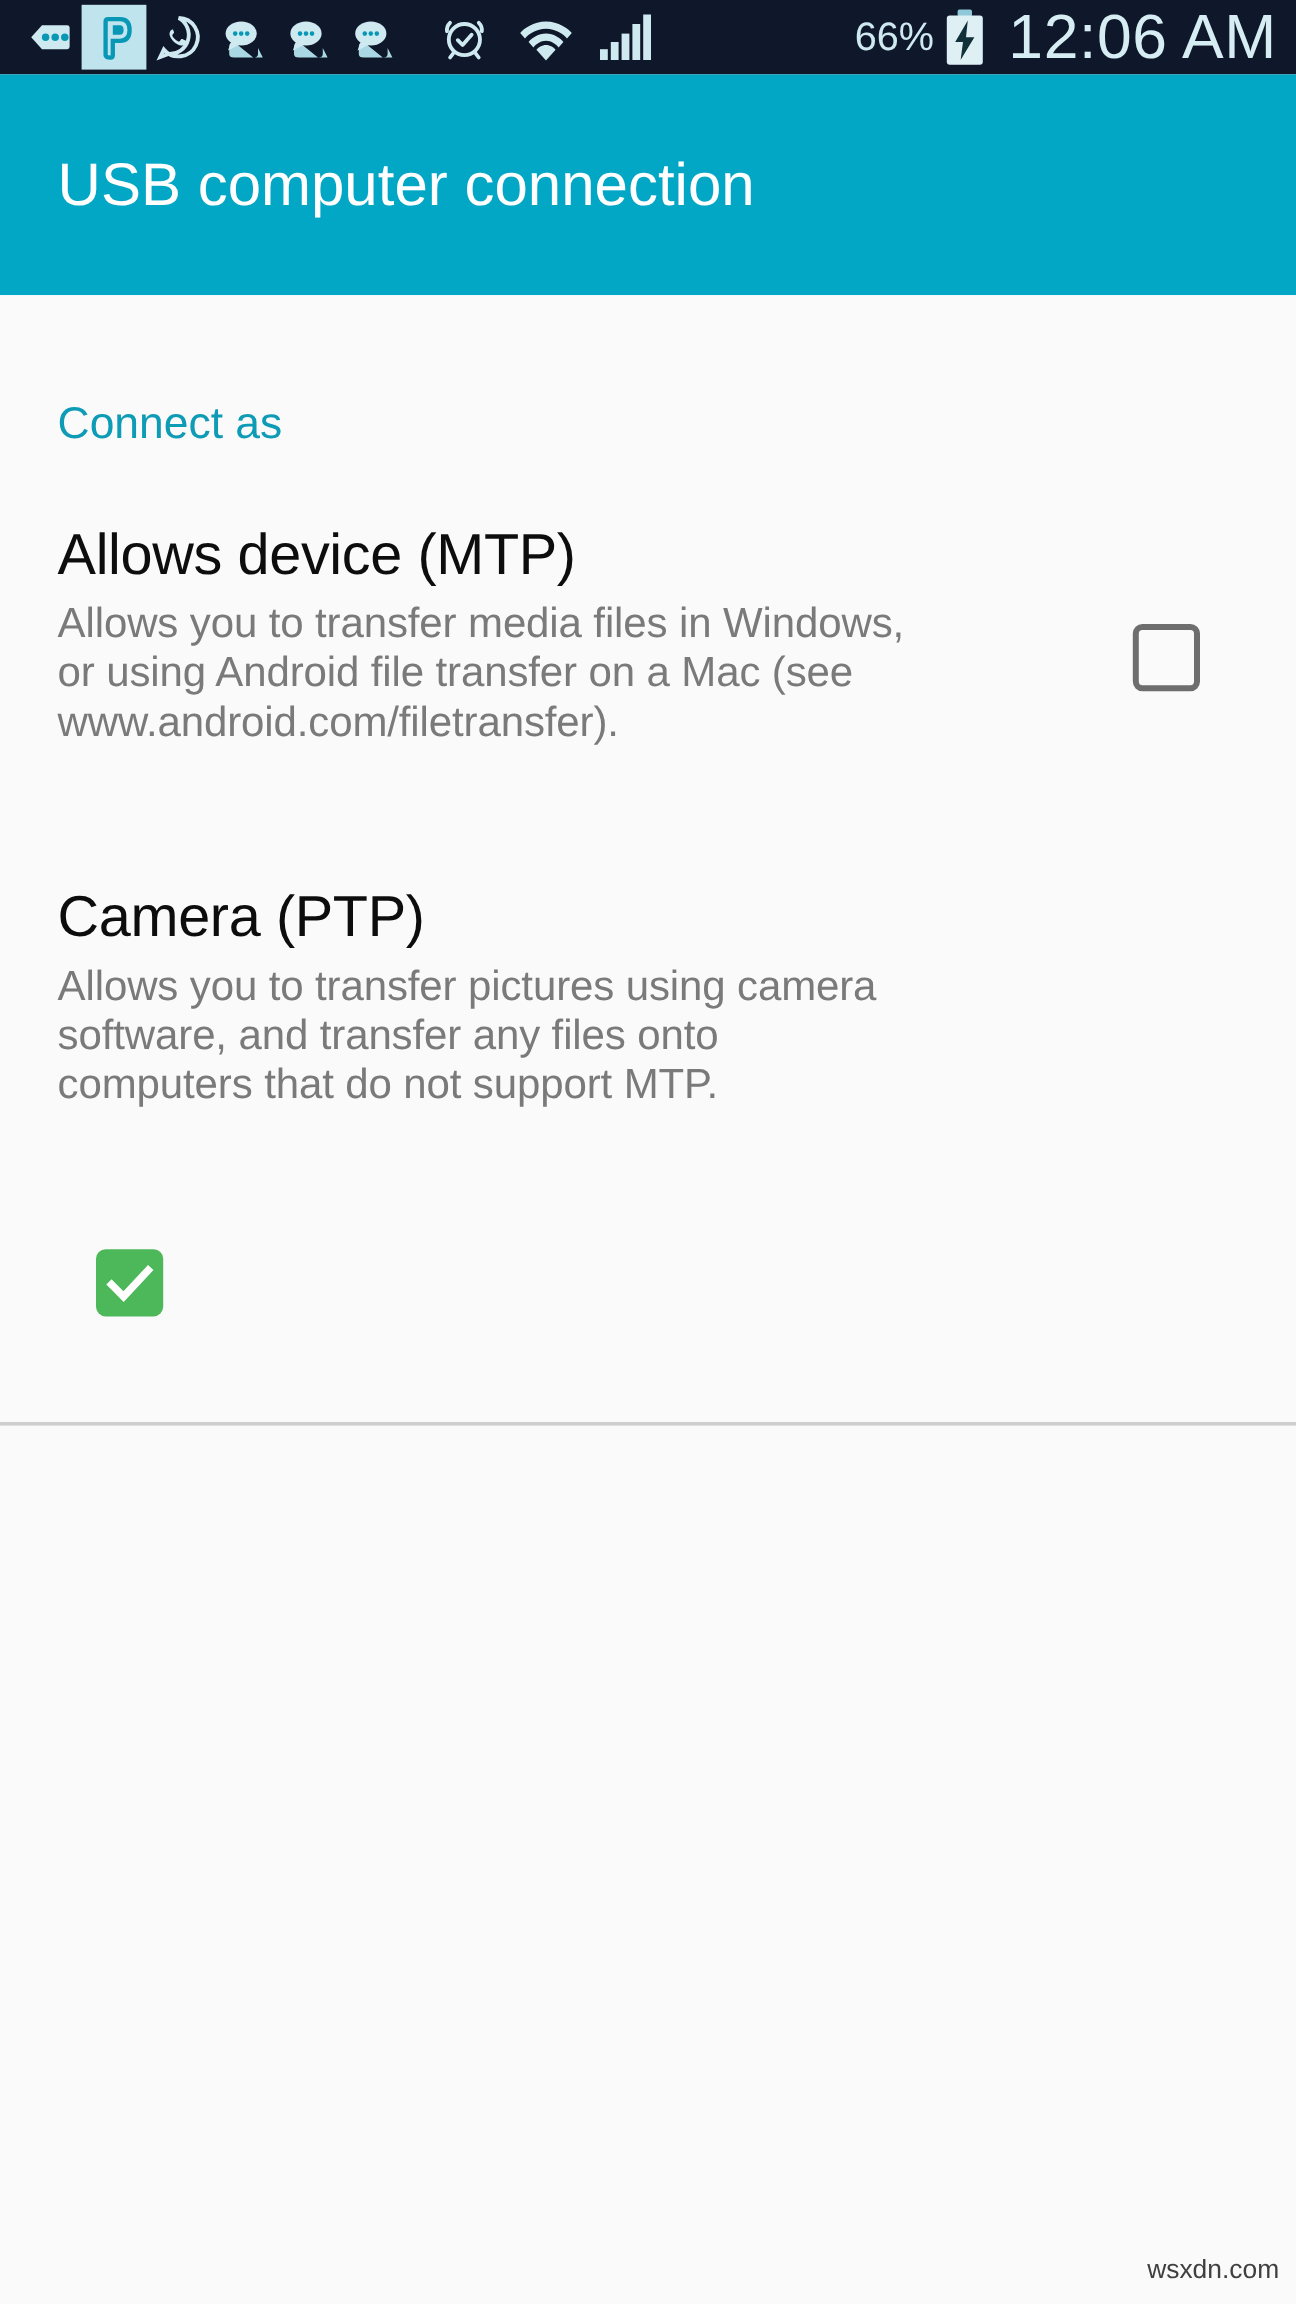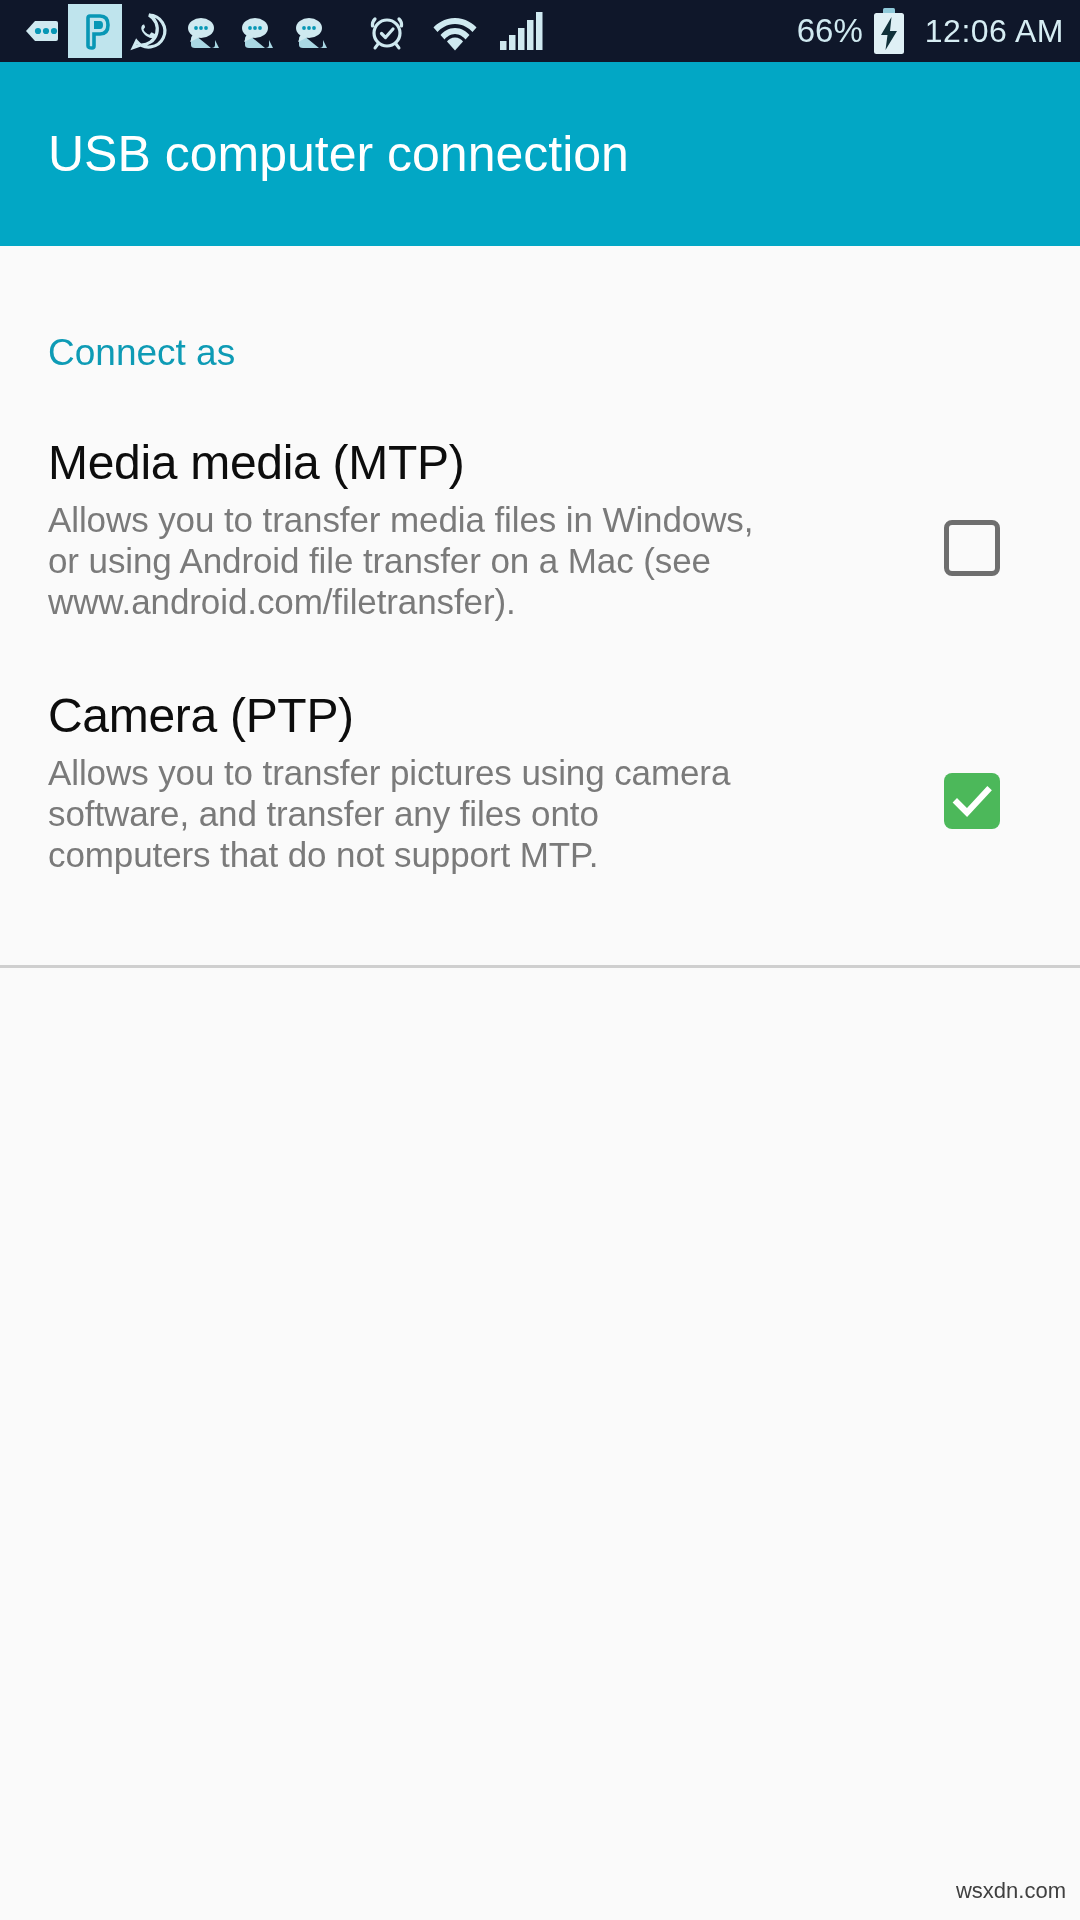--- a/index.html
+++ b/index.html
@@ -53,21 +53,21 @@
   .sb-battery-pct {
     color: #cfe9f0;
     font-size: 33px;
     letter-spacing: 0px;
     margin-right: 4px;
     margin-left: 6px;
     font-family: "Liberation Sans", sans-serif;
   }
   .sb-clock {
     color: #d6edf3;
-    font-size: 32px;
+    font-size: 52px;
     margin-left: 14px;
     letter-spacing: 0.5px;
     white-space: nowrap;
     font-family: "Liberation Sans", sans-serif;
   }
 
   
   .action-bar {
     position: absolute;
     top: 62px; left: 0;
@@ -109,21 +109,21 @@
     margin-top: 62px;
   }
 
   .pref-row {
     display: flex;
     align-items: flex-start;
     box-sizing: border-box;
     padding: 0 48px 0 48px;
     min-height: 220px;
   }
-  .pref-row.second { margin-top: 33px; }
+  .pref-row.second { margin-top: 82px; flex-direction: column; }
 
   .pref-text {
     flex: 1;
     padding-right: 24px;
     min-width: 0;
   }
   .pref-title {
     color: #0d0d0d;
     font-size: 48px;
     line-height: 1.12;
@@ -297,21 +297,21 @@
 </div>
 
 <div class="content">
 
   <div class="section-header">Connect as</div>
 
   <div class="pref-list">
 
     <div class="pref-row">
       <div class="pref-text">
-        <div class="pref-title">Media media (MTP)</div>
+        <div class="pref-title">Allows device (MTP)</div>
         <div class="pref-summary">
           <span class="ln">Allows you to transfer media files in Windows,</span>
           <span class="ln">or using Android file transfer on a Mac (see</span>
           <span class="ln">www.android.com/filetransfer).</span>
         </div>
       </div>
       <div class="pref-widget">
         <div class="checkbox unchecked"></div>
       </div>
     </div>

